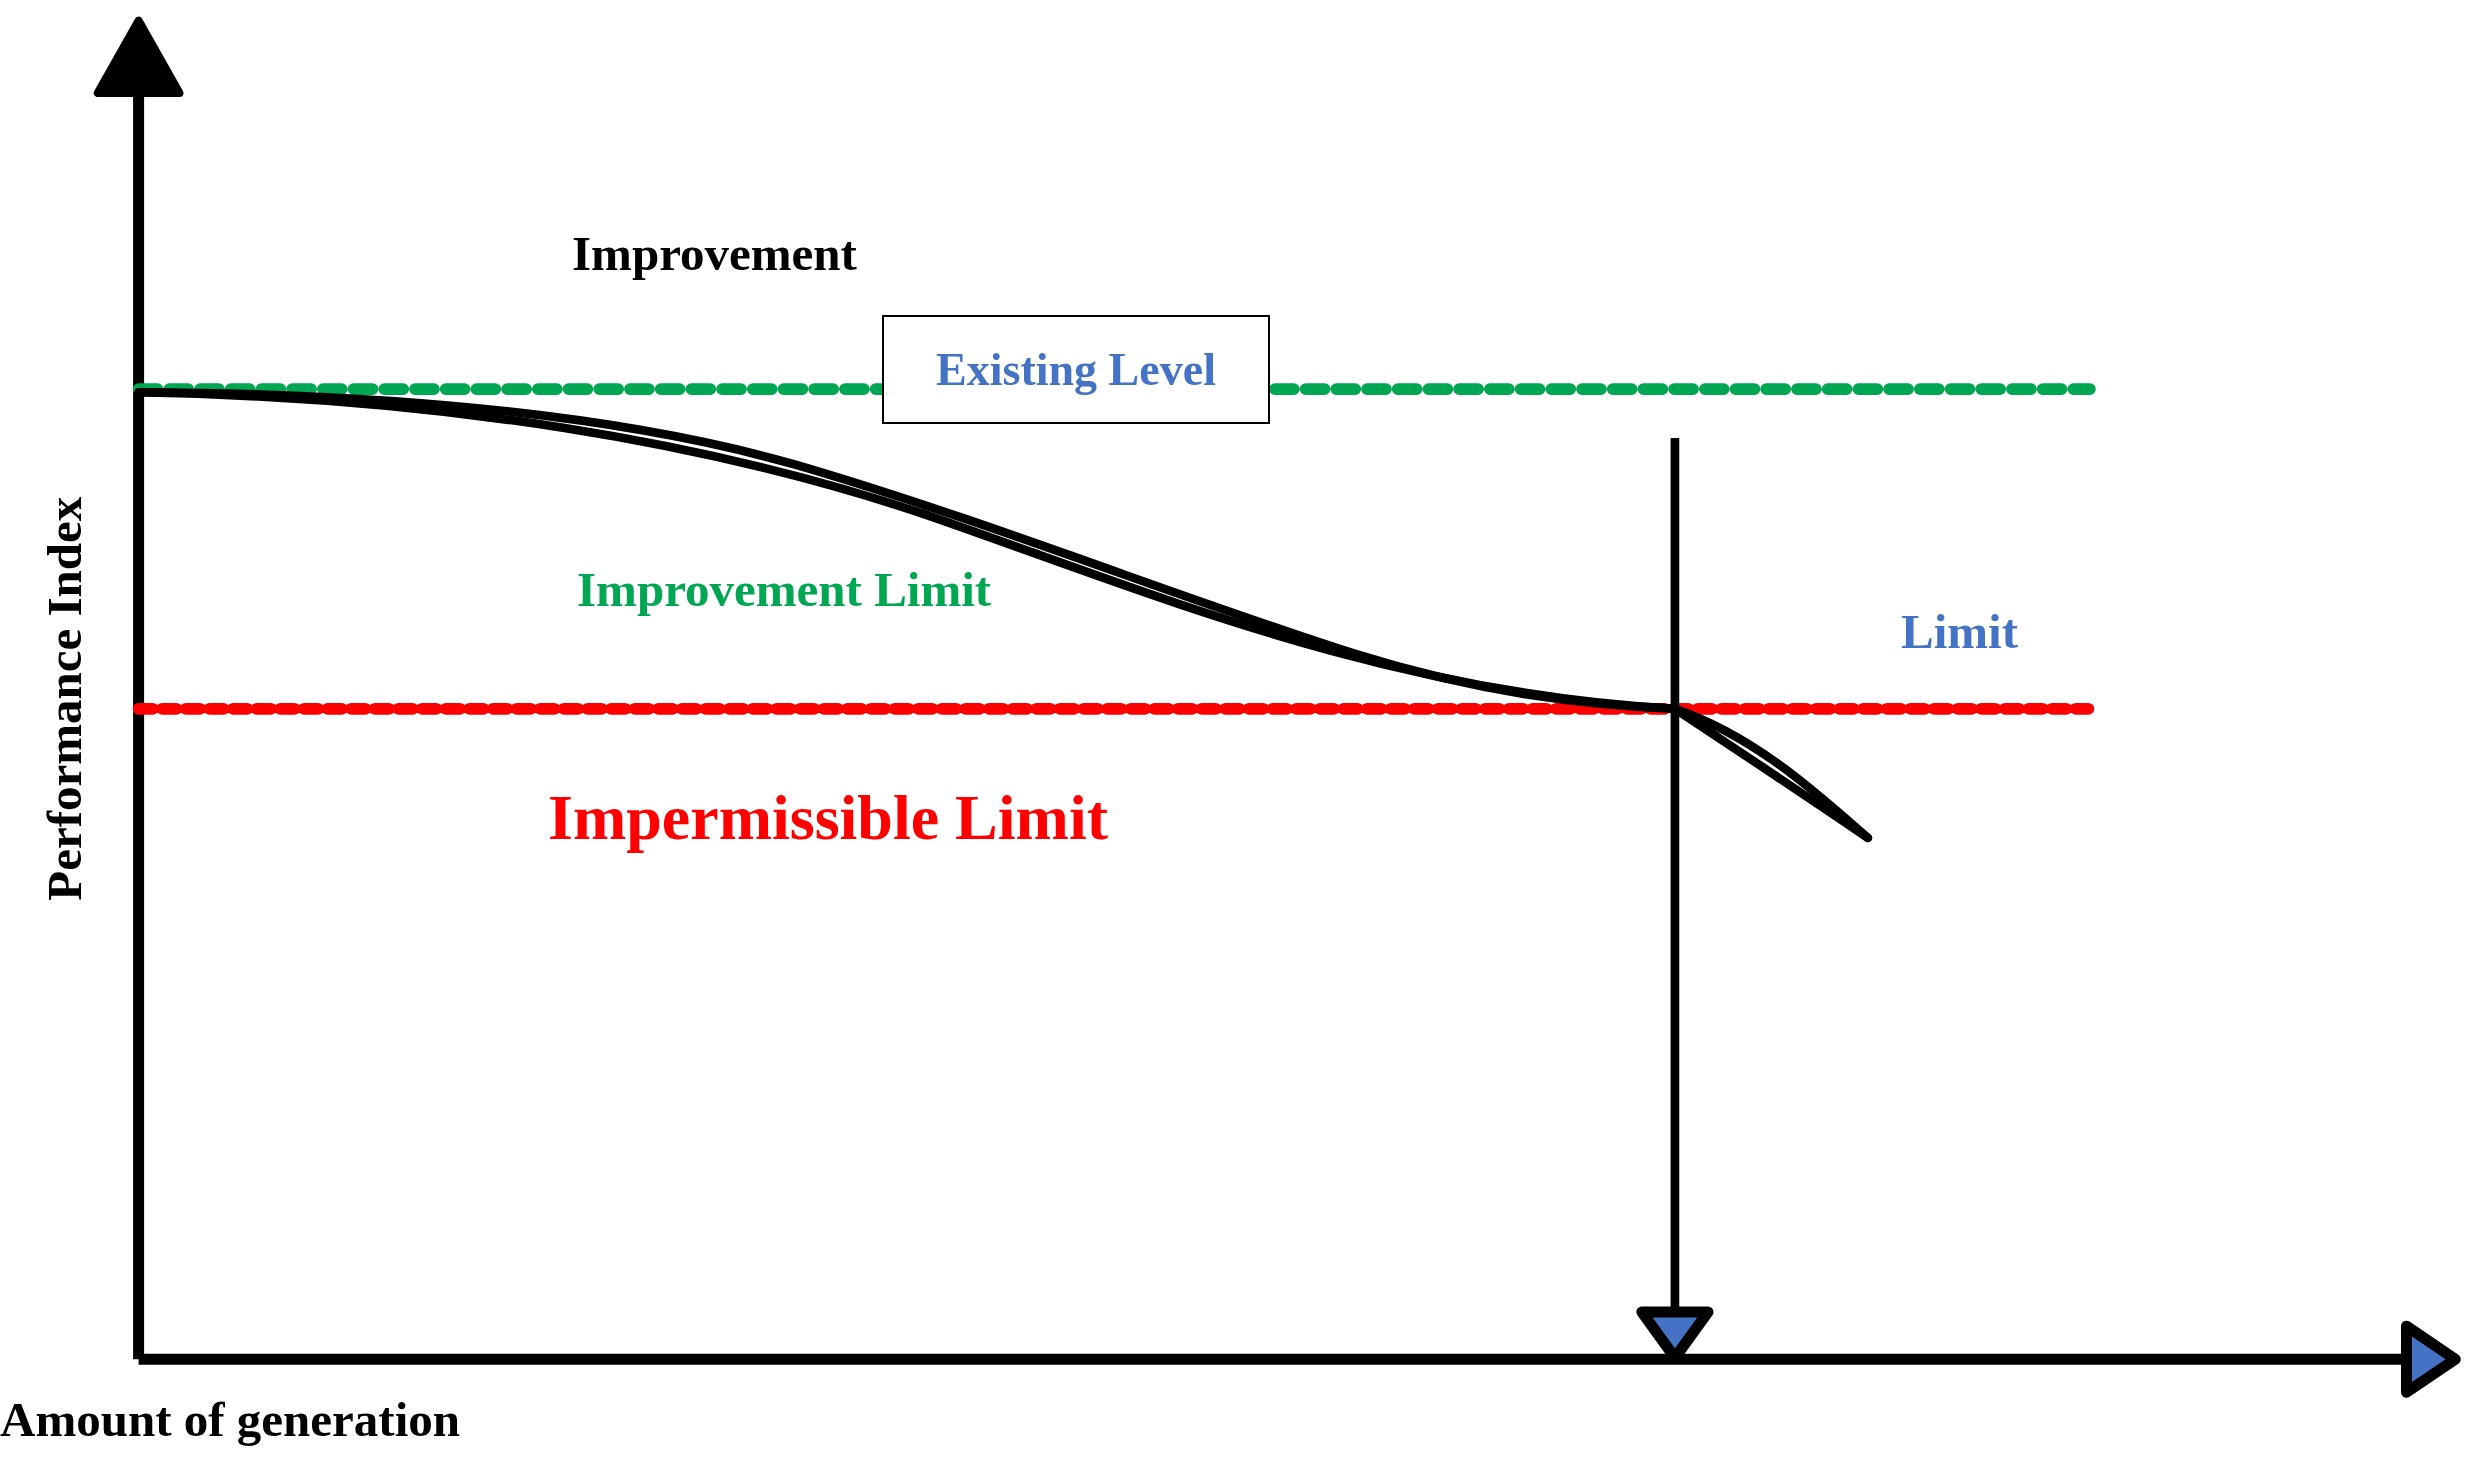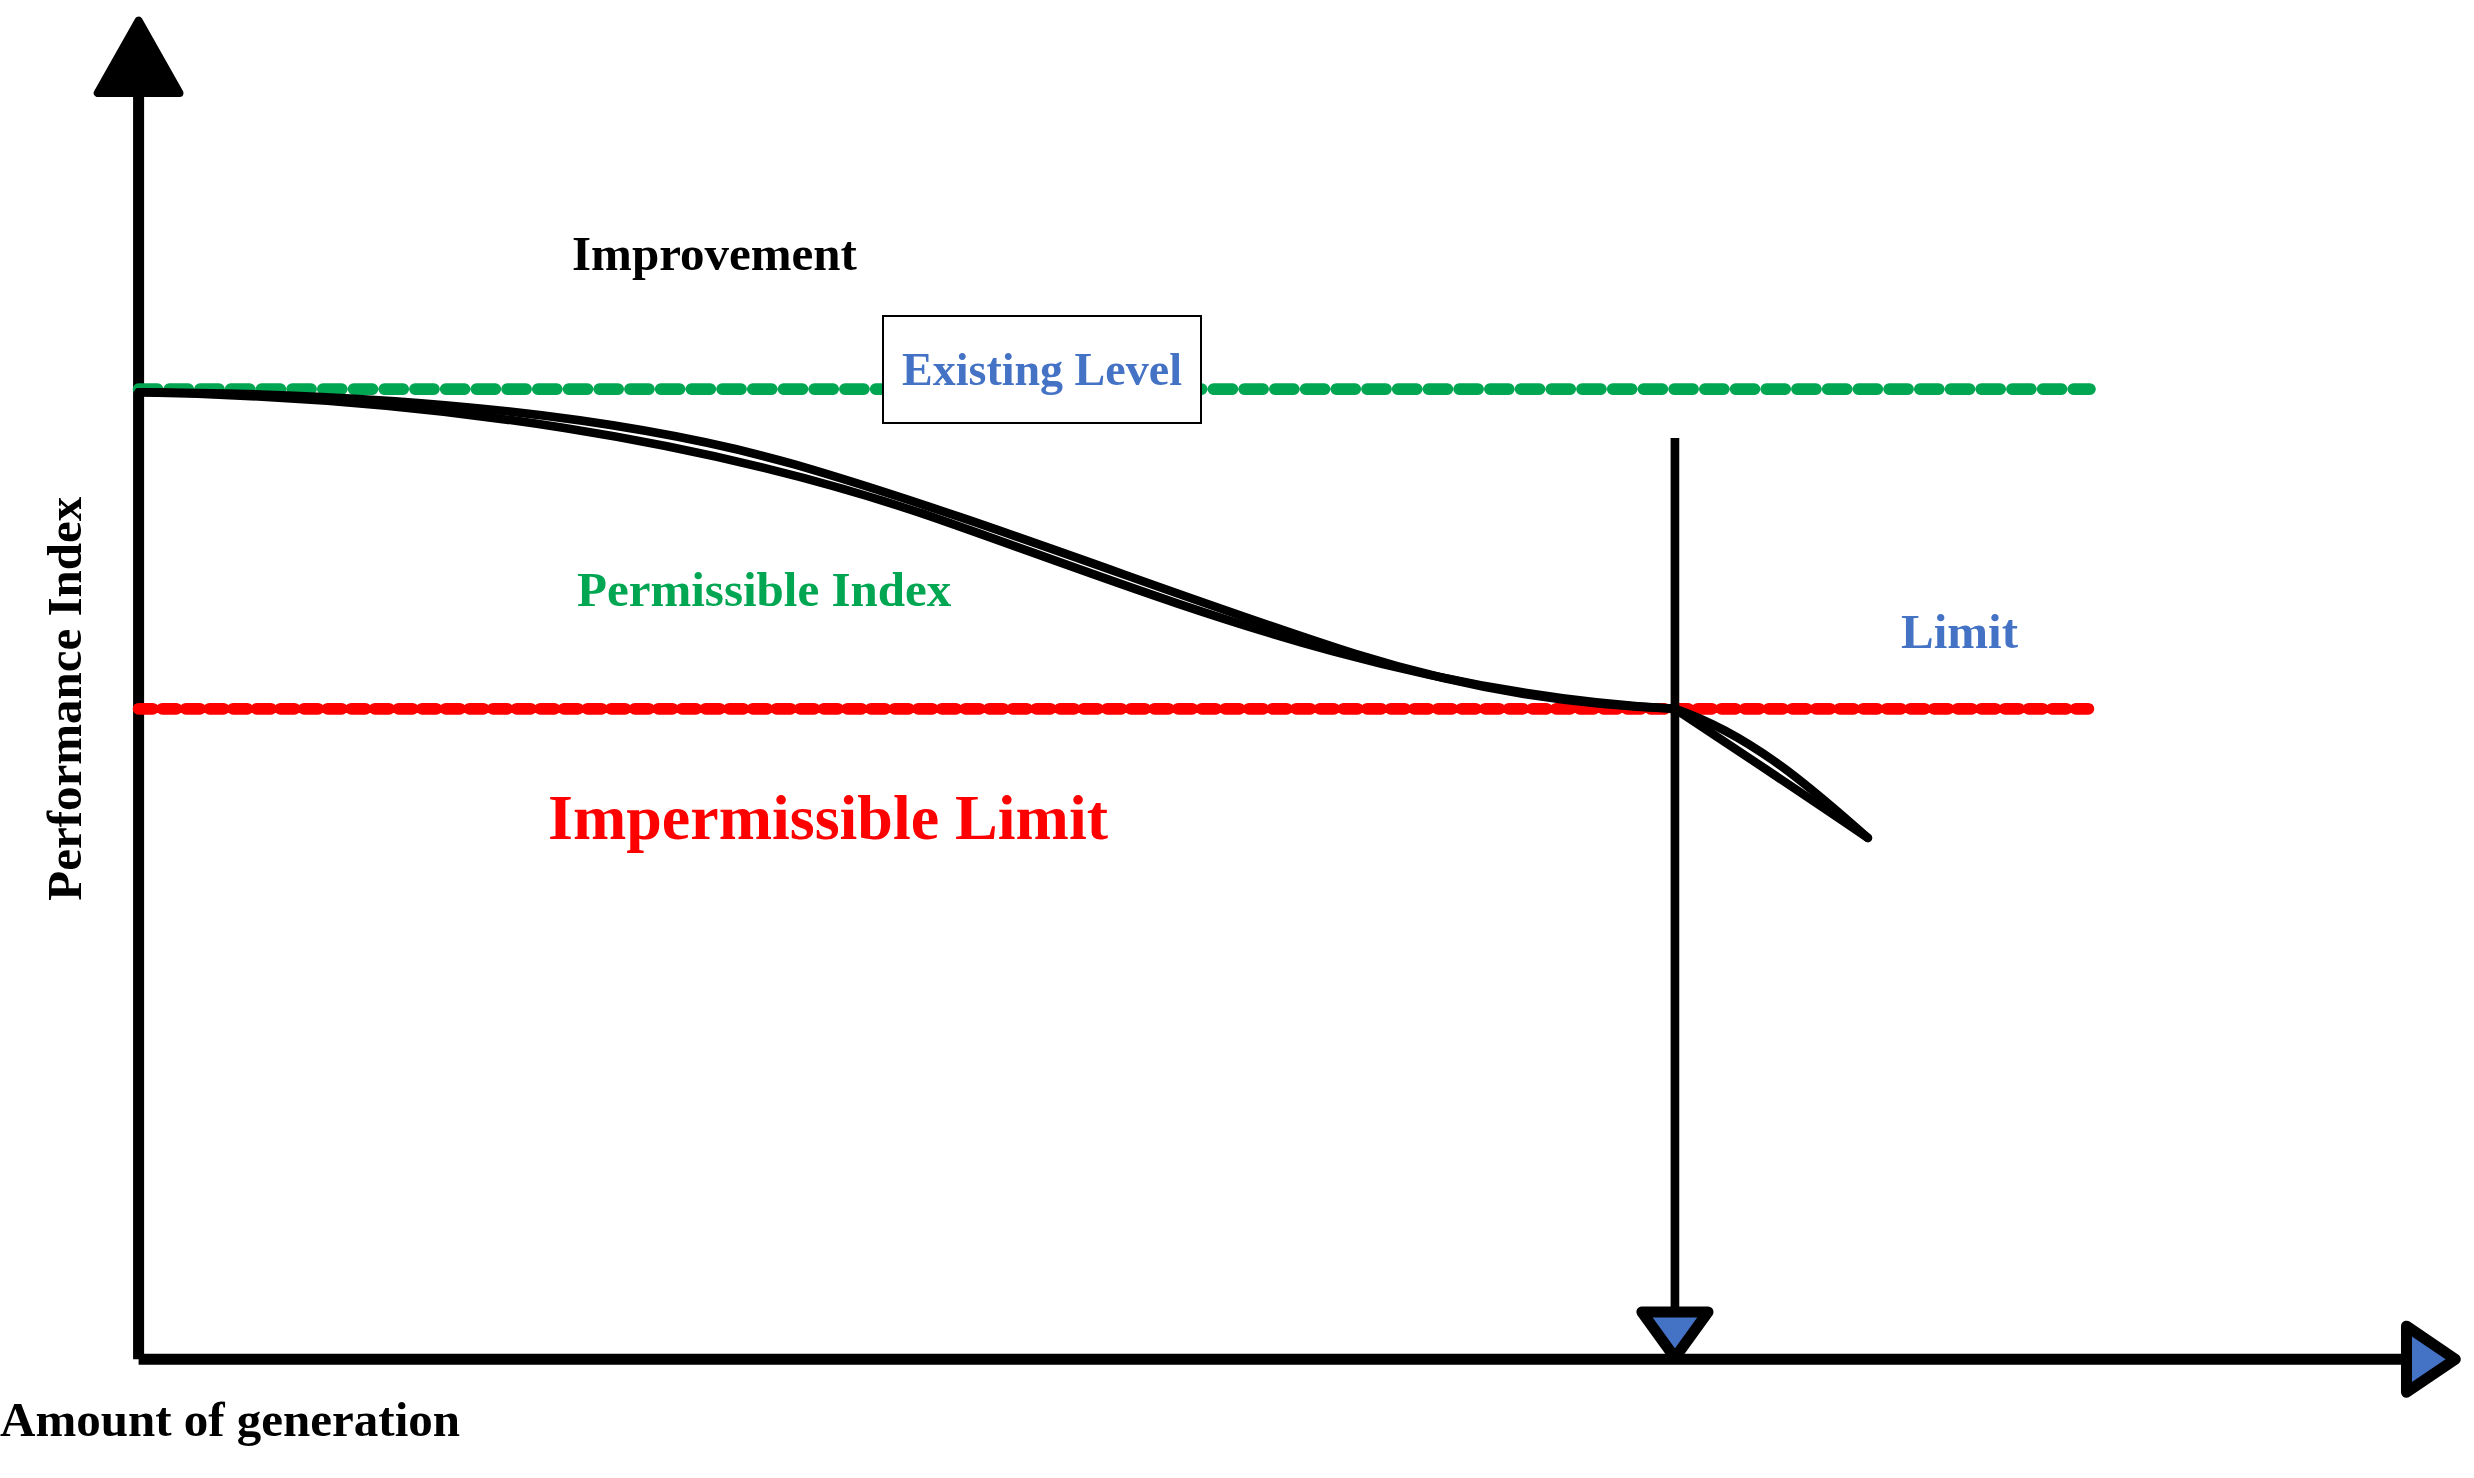--- a/index.html
+++ b/index.html
@@ -86,21 +86,21 @@
     align-items: center;
     justify-content: center;
     text-align: center;
     font-family: "Liberation Serif", "DejaVu Serif", serif;
     font-weight: bold;
     line-height: 1.12;
   }
   #existing-level-box {
     left: 882px;
     top: 315px;
-    width: 320px;
+    width: 388px;
     height: 109px;
     font-size: 46px;
     color: #4472C4;
   }
   #hosting-capacity-box {
     left: 1516px;
     top: 312px;
     width: 323px;
     height: 126px;
     font-size: 43px;
@@ -141,21 +141,21 @@
              C 1880 880, 2010 895, 2127 900
              C 2230 935, 2310 1010, 2372 1064" fill="none" stroke="#000000" stroke-width="11" stroke-linecap="round" stroke-linejoin="round"></path>
   </svg>
 
   <div class="lbl" id="ylabel">Performance Index</div>
 
   <div class="lbl" id="xlabel">Amount of generation</div>
 
   <div class="lbl" id="improvement-label">Improvement</div>
 
-  <div class="lbl" id="permissible-label">Permissible Index</div>
+  <div class="lbl" id="permissible-label">Improvement Limit</div>
 
   <div class="lbl" id="impermissible-label">Impermissible Limit</div>
 
   <div class="lbl" id="limit-label">Limit</div>
 
   <div class="callout" id="existing-level-box">
     <span>Existing Level</span>
   </div>
 
 

